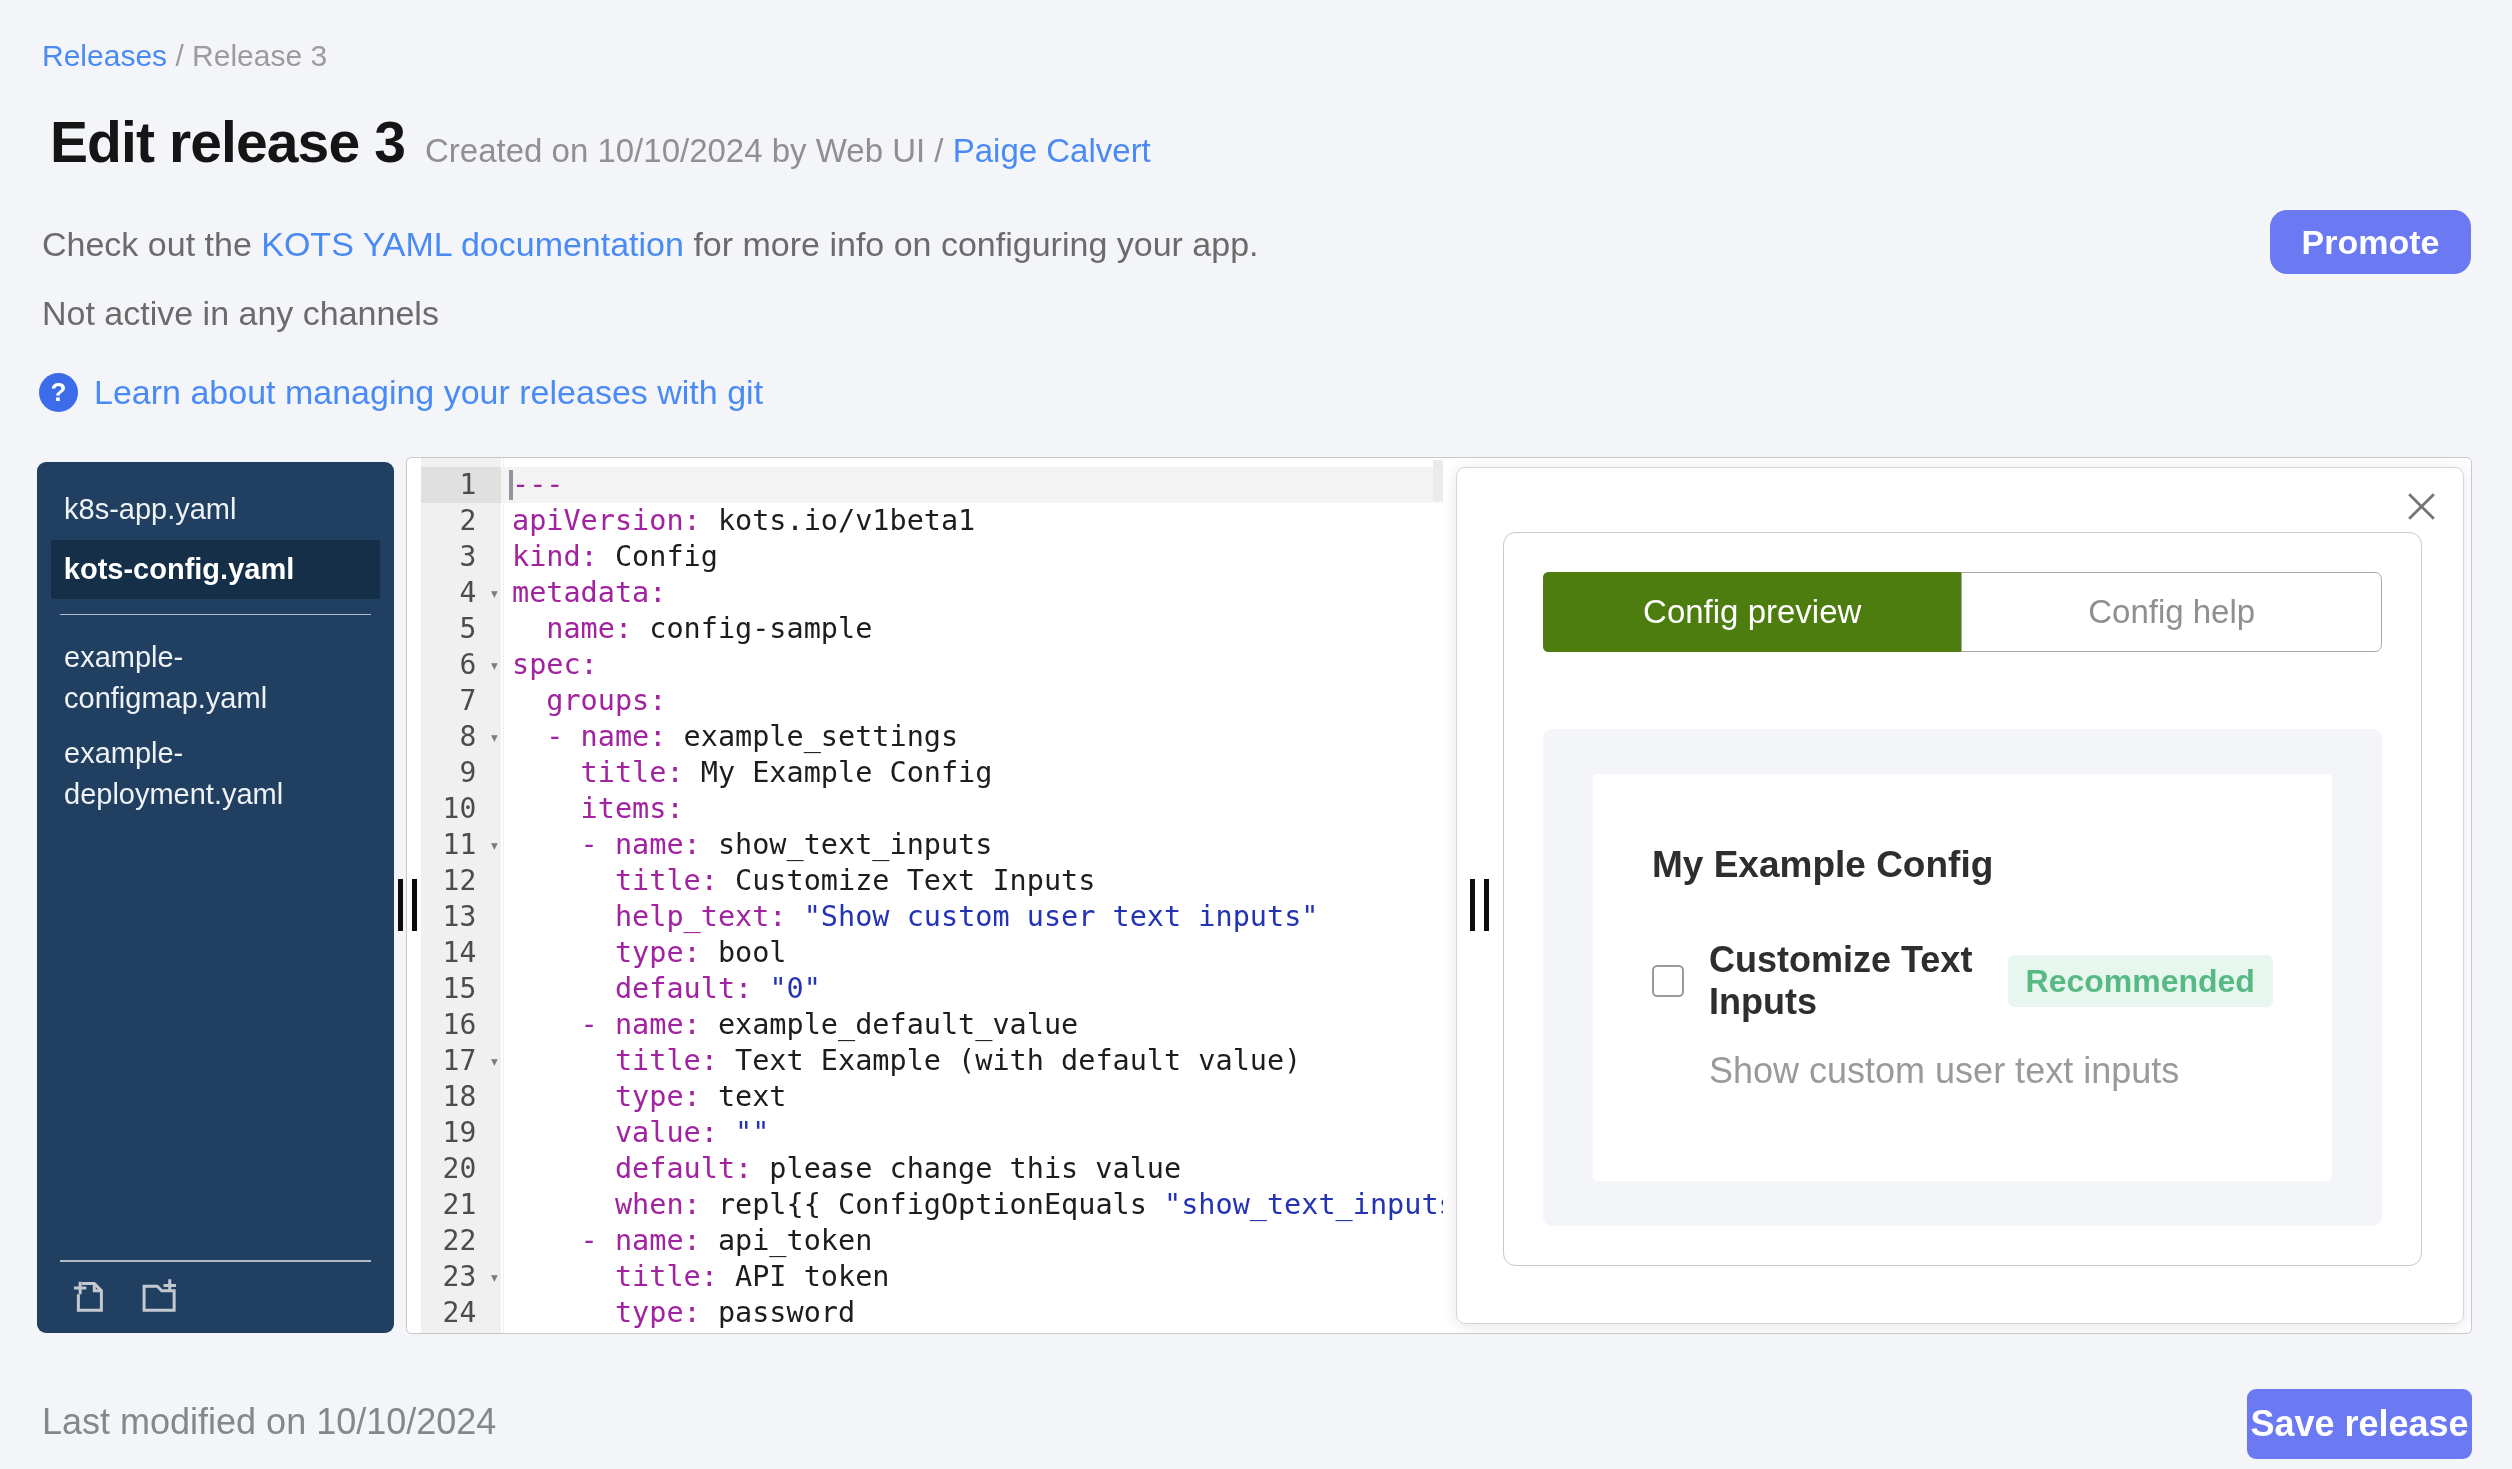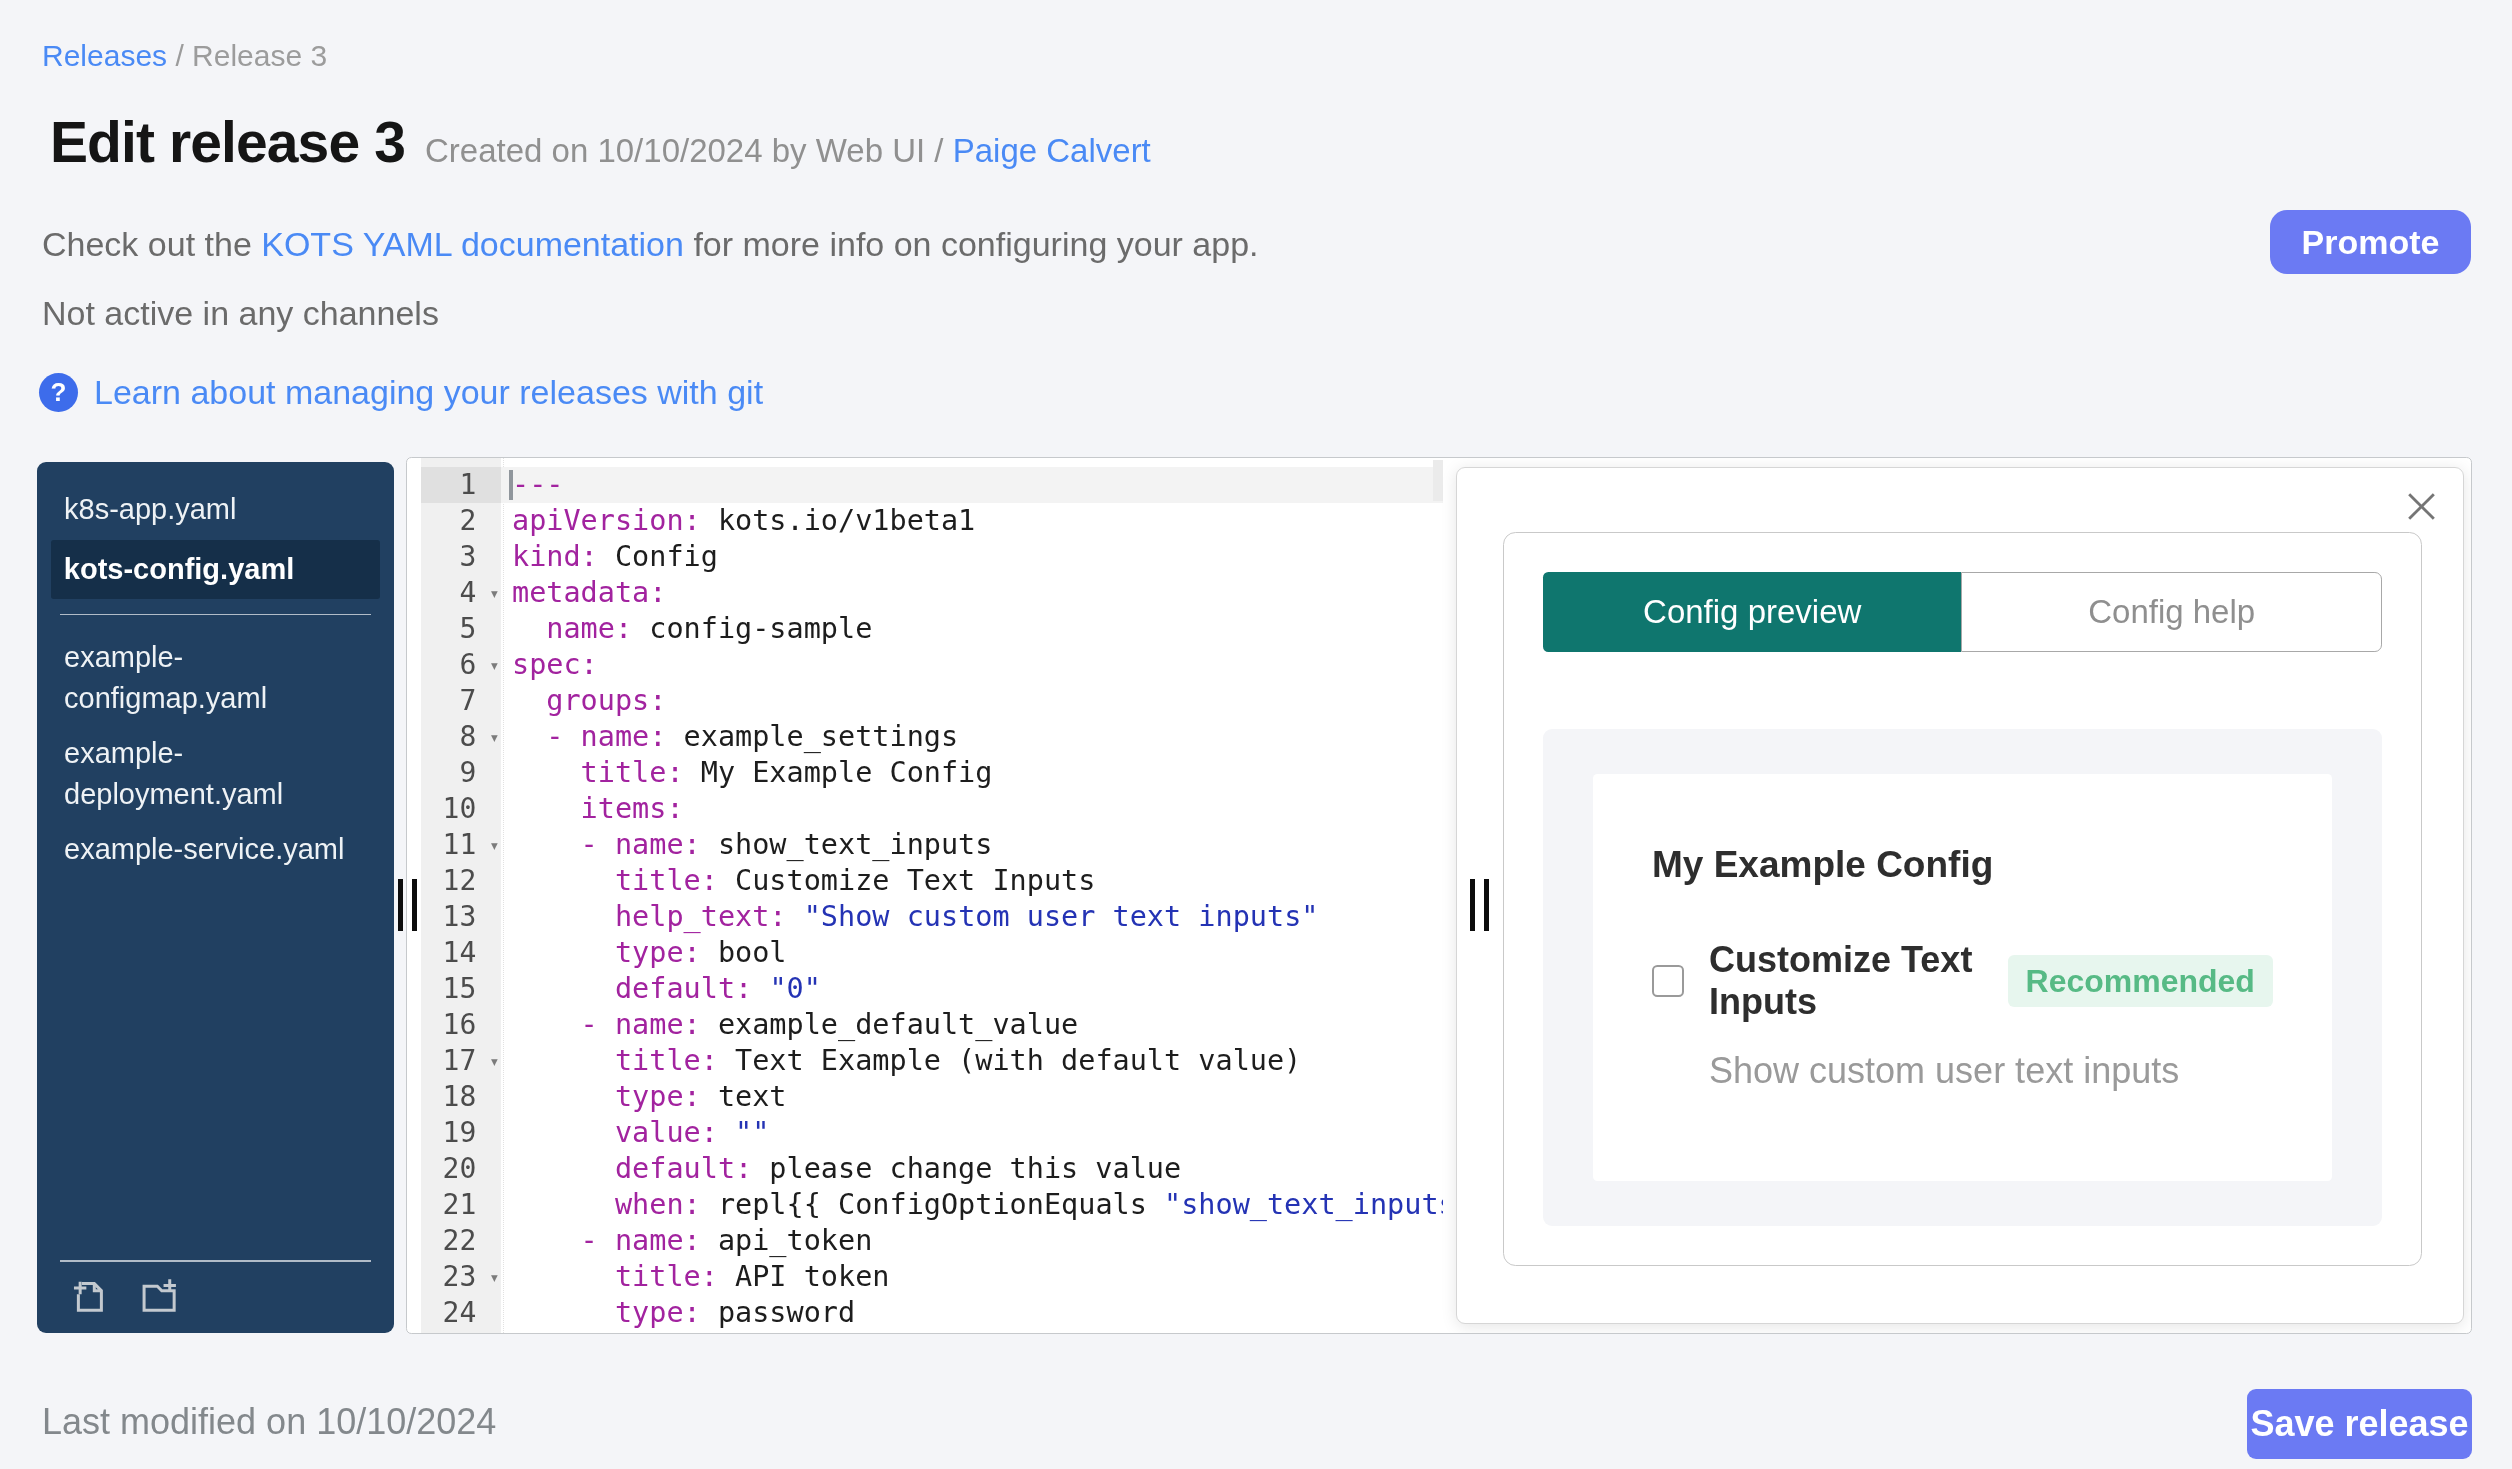--- a/index.html
+++ b/index.html
@@ -71,21 +71,21 @@
 
   
   .preview-panel { position:absolute; left:1049px; top:9px; right:7.1px; bottom:9px; background:#fff;
     border:1.8px solid #d6d6d6; border-radius:9px; box-shadow:0 2.7px 16px rgba(0,0,0,0.10); }
   .close-btn { position:absolute; top:19.6px; right:23px; width:37px; height:37px; cursor:pointer; }
   .panel-inner { position:absolute; left:46px; right:41px; top:64px; bottom:57px;
     border:1.8px solid #c9c9c9; border-radius:12.5px; padding:39px; display:flex; flex-direction:column; }
   .tabs { display:flex; height:80px; flex:none; }
   .tab { flex:1; display:flex; align-items:center; justify-content:center; font-size:33px; color:#8f8f8f;
     background:#fff; border:1.8px solid #a8a8a8; cursor:pointer; }
-  .tab.active { background:#0f766e; color:#fff; border:none; border-radius:5.3px 0 0 5.3px; }
+  .tab.active { background:#4d7c0f; color:#fff; border:none; border-radius:5.3px 0 0 5.3px; }
   .tab:not(.active) { border-radius:0 7.1px 7.1px 0; }
   .tab-gap { height:77px; flex:none; }
   .config-area { flex:1; background:#f4f5f8; border-radius:9px; padding:45px 50px; overflow:hidden; }
   .config-card { background:#fff; border-radius:4.5px; height:100%; padding:70px 59px; }
   .group-title { font-size:37px; font-weight:700; color:#2e2e2e; }
   .item-row { display:flex; align-items:center; margin-top:53px; }
   .checkbox { width:32px; height:32px; border:2.7px solid #9a9a9a; border-radius:5.3px; background:#fff; flex:none; cursor:pointer; }
   .item-label { font-size:36px; font-weight:700; color:#2e2e2e; margin-left:25px; }
   .badge { margin-left:22px; background:var(--badge_bg,#e7f6ee); color:var(--badge_text,#57ba85);
     font-size:32px; font-weight:600; padding:7.1px 18px; border-radius:6.2px; }
@@ -124,21 +124,20 @@
 
 <div class="sidebar">
   <div class="file-list-top">
       <div class="file-item">k8s-app.yaml</div>
       <div class="file-item selected">kots-config.yaml</div>
     </div>
   <div class="side-divider"></div>
   <div class="file-list-bottom">
       <div class="file-item">example-configmap.yaml</div>
       <div class="file-item">example-deployment.yaml</div>
-      <div class="file-item">example-service.yaml</div>
     </div>
   <div class="side-divider-bottom"></div>
   <div class="side-icons">
     <svg width="46" height="46" viewBox="0 0 52 52" fill="none" stroke="#c3c9cf" stroke-width="3.4">
       <path d="M18 12 H32 L40 20 V42 H14 V24"></path>
       <path d="M32 12 V20 H40"></path>
       <path d="M9 17 H23 M16 10 V24"></path>
     </svg>
     <svg width="50" height="46" viewBox="0 0 56 52" fill="none" stroke="#c3c9cf" stroke-width="3.4">
       <path d="M10 16 V42 H44 V20 H30 L25 15 H10 Z"></path>

